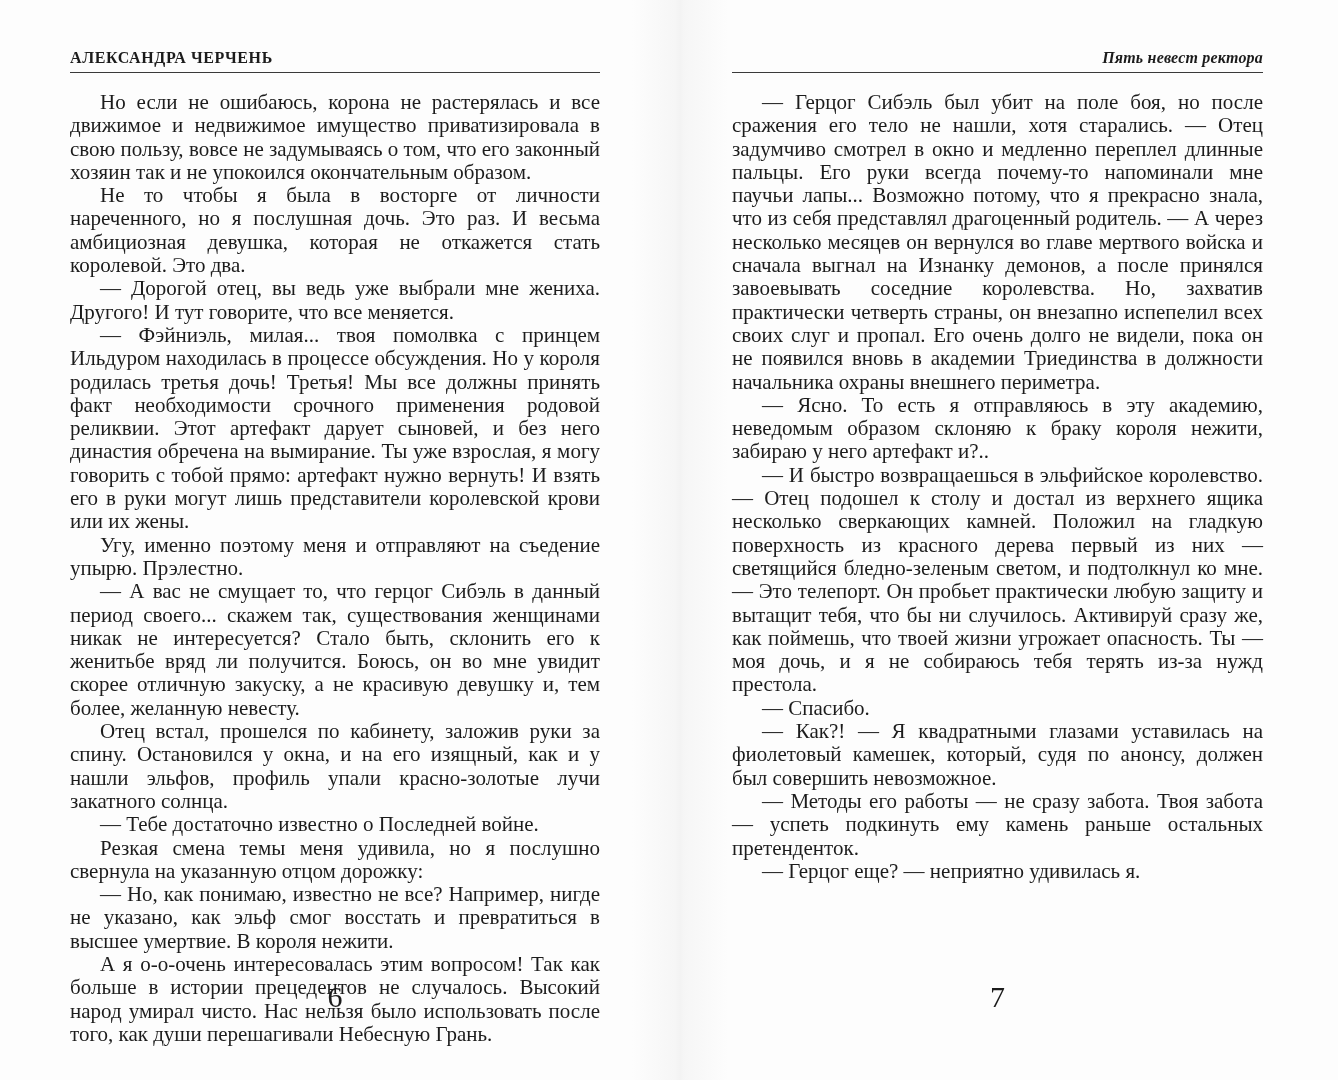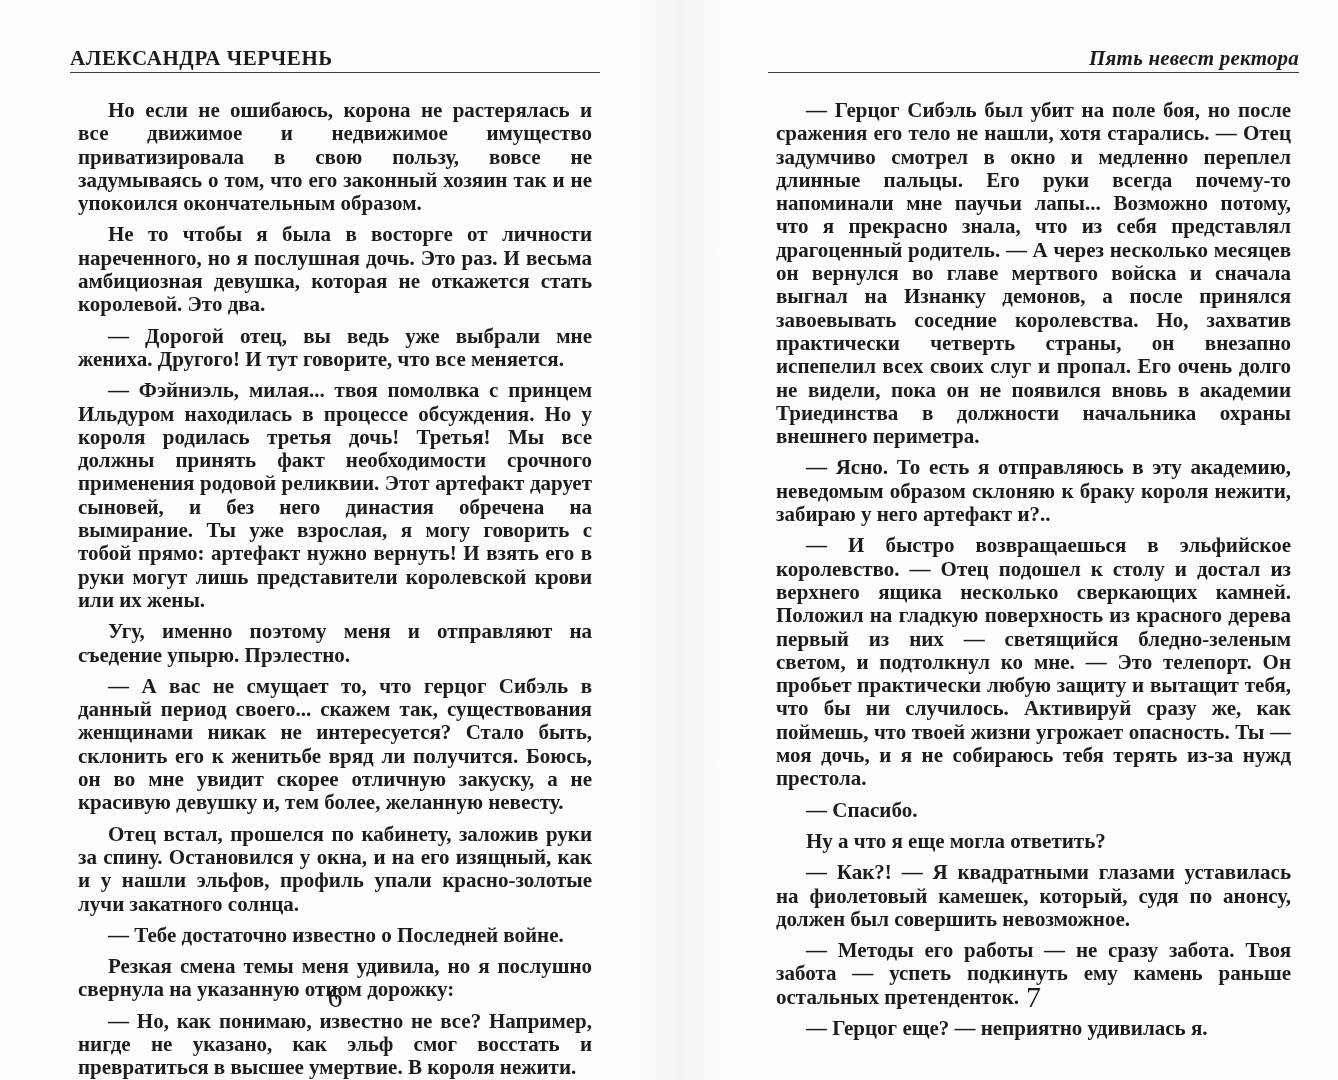--- a/index.html
+++ b/index.html
@@ -27,29 +27,29 @@
       width: 96px;
       height: 1080px;
       background: linear-gradient(to right, #fdfdfd 0%, #f6f6f6 45%, #f3f3f3 50%, #f6f6f6 55%, #fdfdfd 100%);
     }
     .page {
       position: absolute;
       top: 0;
       height: 1080px;
     }
     .page.left { left: 70px; width: 530px; }
-    .page.right { left: 768px; width: 531px; }
+    .page.right { left: 732px; width: 531px; }
 
     .running-head {
       position: absolute;
       top: 48px;
       left: 0;
       right: 0;
       height: 20px;
-      font-size: 21px;
+      font-size: 16px;
       line-height: 20px;
       letter-spacing: 0.6px;
     }
     .page.left .running-head {
       font-family: "Liberation Serif", serif;
       font-weight: bold;
       text-align: left;
     }
     .page.right .running-head {
       font-family: "Liberation Serif", serif;
@@ -72,23 +72,22 @@
       top: 91px;
       left: 0;
       right: 0;
       font-family: "Liberation Serif", serif;
       font-size: 21px;
       line-height: 23.3px;
       text-align: justify;
       hyphens: manual;
     }
     .body-text p {
-      margin: 8px;
+      margin: 0;
       text-indent: 30px;
-      font-weight: bold;
     }
 
     .folio {
       position: absolute;
       top: 980px;
       left: 0;
       right: 0;
       text-align: center;
       font-family: "Liberation Serif", serif;
       font-size: 30px;
@@ -121,20 +120,19 @@
   </div>
 
   <div class="page right">
     <div class="running-head">Пять невест ректора</div>
     <div class="head-rule"></div>
     <div class="body-text">
       <p>— Герцог Сибэль был убит на поле боя, но после сражения его тело не нашли, хотя старались. — Отец задумчиво смотрел в окно и медленно переплел длинные пальцы. Его руки всегда почему-то напоминали мне паучьи лапы... Возможно потому, что я прекрасно знала, что из себя представлял драгоценный родитель. — А через несколько месяцев он вернулся во главе мертвого войска и сначала выгнал на Изнанку демонов, а после принялся завоевывать соседние королевства. Но, захватив практически четверть страны, он внезапно испепелил всех своих слуг и пропал. Его очень долго не видели, пока он не появился вновь в академии Триединства в должности начальника охраны внешнего периметра.</p>
       <p>— Ясно. То есть я отправляюсь в эту академию, неведомым образом склоняю к браку короля нежити, забираю у него артефакт и?..</p>
       <p>— И быстро возвращаешься в эльфийское королевство. — Отец подошел к столу и достал из верхнего ящика несколько сверкающих камней. Положил на гладкую поверхность из красного дерева первый из них — светящийся бледно-зеленым светом, и подтолкнул ко мне. — Это телепорт. Он пробьет практически любую защиту и вытащит тебя, что бы ни случилось. Активируй сразу же, как поймешь, что твоей жизни угрожает опасность. Ты — моя дочь, и я не собираюсь тебя терять из-за нужд престола.</p>
       <p>— Спасибо.</p>
-      <p>Ну а что я еще могла ответить?</p>
       <p>— Как?! — Я квадратными глазами уставилась на фиолетовый камешек, который, судя по анонсу, должен был совершить невозможное.</p>
       <p>— Методы его работы — не сразу забота. Твоя забота — успеть подкинуть ему камень раньше остальных претенденток.</p>
       <p>— Герцог еще? — неприятно удивилась я.</p>
     </div>
     <div class="folio">7</div>
   </div>
 </div>
 
 </body></html>

